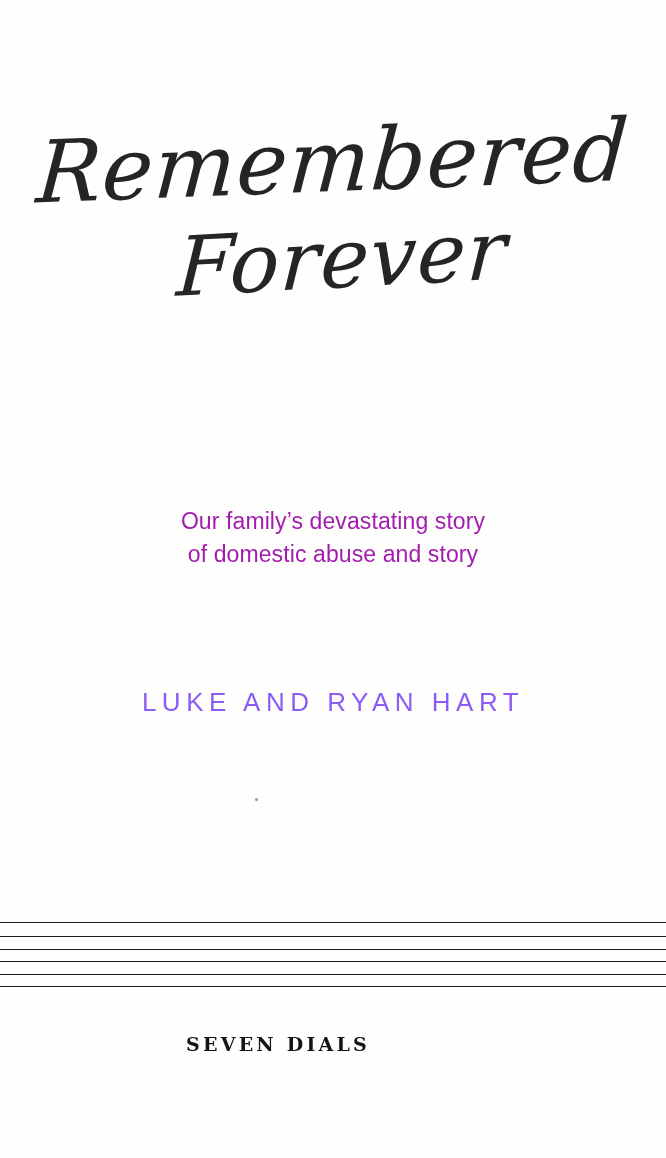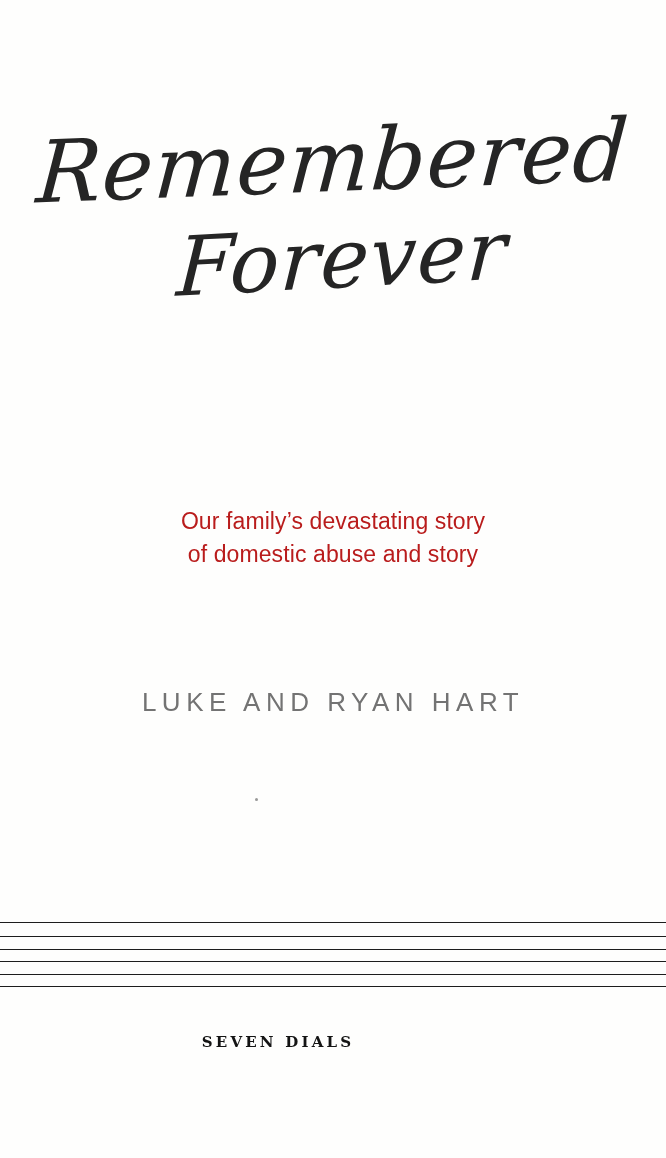--- a/index.html
+++ b/index.html
@@ -60,37 +60,37 @@
   
   .subtitle {
     position: absolute;
     top: 505px;
     left: 0;
     width: 666px;
     text-align: center;
     font-family: "Liberation Sans", sans-serif;
     font-size: 23px;
     line-height: 1.42;
-    color: #b91c1c;
+    color: #a21caf;
     letter-spacing: 0.1px;
   }
   .subtitle div { white-space: nowrap; }
 
   
   .authors {
     position: absolute;
     top: 687px;
     left: 0;
     width: 666px;
     text-align: center;
     font-family: "Liberation Sans", sans-serif;
     font-size: 26px;
     font-weight: 400;
     letter-spacing: 5.5px;
-    color: #737373;
+    color: #8b5cf6;
     white-space: nowrap;
   }
 
   
   .speck {
     position: absolute;
     top: 798px;
     left: 255px;
     width: 3px;
     height: 3px;
@@ -119,21 +119,21 @@
 
   
   .imprint {
     position: absolute;
     top: 1033px;
     left: 0;
     width: 556px;
     text-align: center;
     font-family: "DejaVu Serif", serif;
     font-weight: 700;
-    font-size: 15px;
+    font-size: 19px;
     letter-spacing: 3.2px;
     color: #141414;
     white-space: nowrap;
   }
 </style>
 </head>
 <body>
 
 <div class="page">
 

